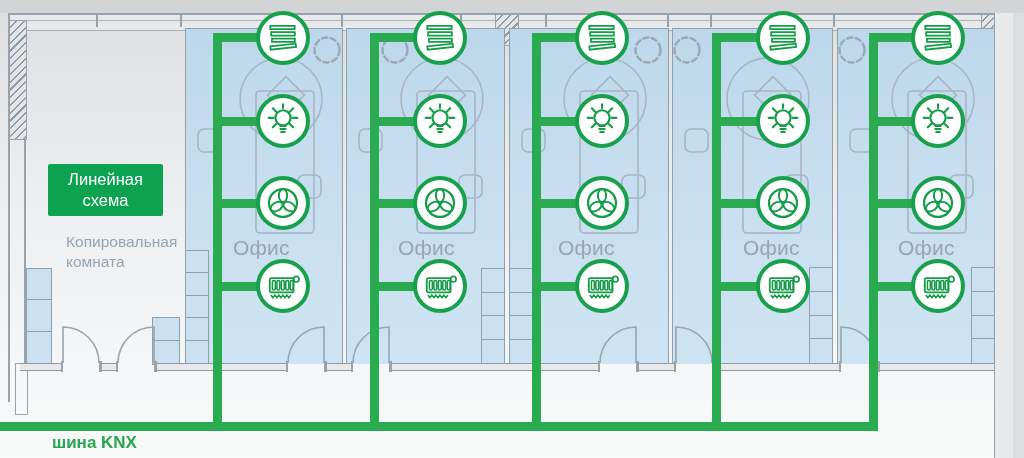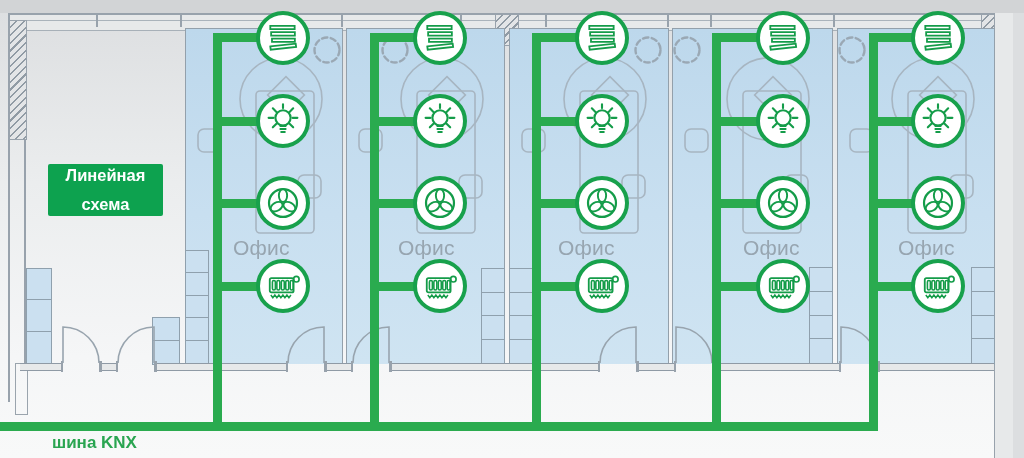--- a/index.html
+++ b/index.html
@@ -32,21 +32,21 @@
   #plan-overlay{left:0;top:0;pointer-events:none;}
   
   .green{background:#2aab4f;}
   .trunk{top:33px;width:9px;height:398px;}
   .elbow,.branch{height:9px;}
   .device{width:54px;height:54px;border-radius:50%;background:#fff;border:4.5px solid #18a14c;
     box-sizing:border-box;display:flex;align-items:center;justify-content:center;}
   .device svg{position:static;}
   .badge{left:48px;top:164px;width:115px;height:52px;background:#0da24f;border-radius:2px;
     display:flex;align-items:center;justify-content:center;text-align:center;}
-  .badge span{color:#fff;font-weight:bold;font-size:16.5px;line-height:29px;}
+  .badge span{color:#fff;font-weight:normal;font-size:16.5px;line-height:21px;}
   .bus{left:0;top:422px;width:878px;height:8.5px;}
   .bus-label{left:52px;top:433px;font-size:17px;font-weight:bold;color:#2aa551;text-align:center;}
 </style>
 </head>
 <body>
 
 <div class="canvas">
 
   <div class="abs top-strip"></div>
   <div class="abs top-wall"></div>
@@ -54,20 +54,21 @@
   <div class="abs vline" style="left:8px;top:13px;height:389px;"></div>
   <div class="abs vline" style="left:24px;top:20px;height:343px;"></div>
   <div class="abs hatch" style="left:9px;top:20px;width:16px;height:118px;"></div>
   <div class="abs shelf" style="left:15px;top:363px;width:11px;height:50px;"></div>
   <div class="abs hatch" style="left:495px;top:14px;width:22px;height:30px;"></div>
   <div class="abs hatch" style="left:981px;top:14px;width:27px;height:30px;"></div>
   <div class="abs right-wall-fill"></div>
   <div class="abs right-outside"></div>
 
   <div class="abs" style="left:26px;top:20px;width:158px;height:343px;"></div>
+  <div class="abs copy-label">Копировальная комната</div>
 
   <div id="rooms">
       <div class="abs room" style="left: 185px; width: 156px;">
   <svg width="156" height="335" viewBox="0 0 156 335" fill="none" stroke="#a7b5c1" stroke-width="1.6">
     <circle cx="95" cy="70" r="41"></circle>
     <rect x="87" y="53" width="26" height="26" transform="rotate(45 100 66)"></rect>
     <rect x="70" y="62" width="58" height="142" rx="4"></rect>
     <rect x="12" y="100" width="23" height="23" rx="6"></rect>
     <rect x="112" y="146" width="23" height="23" rx="6"></rect>
   </svg>

